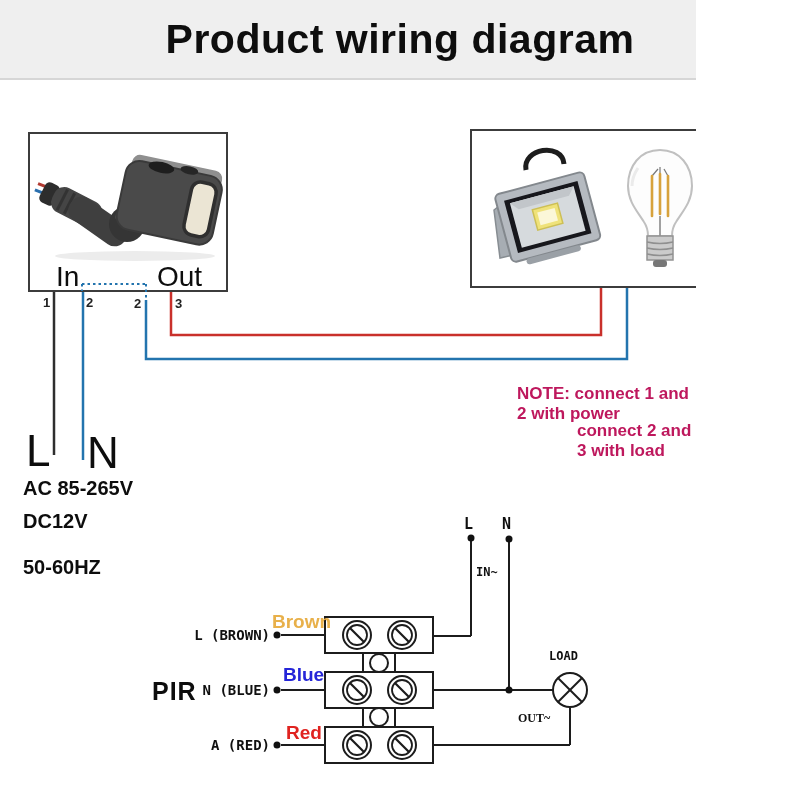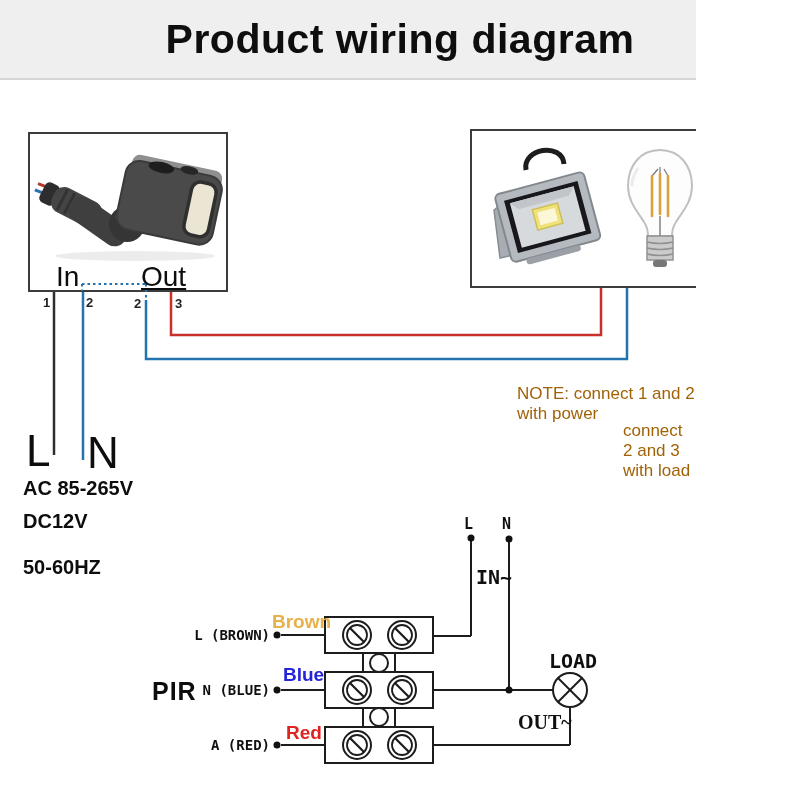--- a/index.html
+++ b/index.html
@@ -14,32 +14,32 @@
     background:var(--band-bg,#efefef);
     border-bottom:2px solid var(--band-border,#d6d6d6);
     display:flex;align-items:center;justify-content:center;
   }
   #header .title{font-size:41px;font-weight:700;color:#0e0e0e;letter-spacing:.5px;}
   
   .comp-box{background:#fff;border:2.5px solid #3c3c3c;box-sizing:border-box;}
   
   .inout{font-size:28px;color:#0d0d0d;}
   .termnum{font-size:13px;font-weight:700;color:#222;}
-  .note-line{font-size:17px;color:#a16207;}
+  .note-line{font-size:17px;color:#be185d;font-weight:bold;}
   .big-letter{font-size:44px;font-weight:400;color:#0d0d0d;}
   .spec{font-size:20px;font-weight:700;color:#0d0d0d;}
   
   .cadfont{font-family:"DejaVu Sans Mono",monospace;font-weight:700;color:#101010;}
   .pir{font-size:25px;font-weight:700;color:#0d0d0d;letter-spacing:1px;}
   .rowterm{font-size:14px;line-height:16px;text-align:right;width:130px;}
   .wirename{font-size:19px;font-weight:700;}
   .wirename.brown{color:var(--brown-label,#e8b04a);}
   .wirename.blue{color:var(--blue-label,#2525d8);}
   .wirename.red{color:var(--red-label,#e02320);}
-  .small-cad{font-size:20px;}
+  .small-cad{font-size:12px;}
   svg{display:block;}
   #wire-overlay{left:0;top:0;pointer-events:none;}
 </style>
 </head>
 <body>
 
 <div id="stage">
 
   <div id="header" class="abs">
     <div class="title">Product wiring diagram</div>
@@ -177,29 +177,29 @@
       <circle cx="277" cy="635" r="3.5"></circle>
       <circle cx="277" cy="690" r="3.5"></circle>
       <circle cx="277" cy="745" r="3.5"></circle>
       <circle cx="471" cy="538" r="3.5"></circle>
       <circle cx="509" cy="539" r="3.5"></circle>
       <circle cx="509" cy="690" r="3.5"></circle>
     </g>
   </svg>
 
   <div class="abs inout" style="left:56px;top:261px;">In</div>
-  <div class="abs inout" style="left:141px;top:261px;text-decoration:underline;">Out</div>
+  <div class="abs inout" style="left:157px;top:261px;">Out</div>
 
   <div class="abs termnum" style="left:43px;top:295px;">1</div>
   <div class="abs termnum" style="left:86px;top:295px;">2</div>
   <div class="abs termnum" style="left:134px;top:296px;">2</div>
   <div class="abs termnum" style="left:175px;top:296px;">3</div>
 
   <div class="abs note-line" style="left:517px;top:384px;">NOTE: connect 1 and 2 with power</div>
-  <div class="abs note-line" style="left:577px;top:421px;margin-left:46px;">connect 2 and 3 with load</div>
+  <div class="abs note-line" style="left:577px;top:421px;">connect 2 and 3 with load</div>
 
   <div class="abs big-letter" style="left:26px;top:426px;">L</div>
   <div class="abs big-letter" style="left:87px;top:428px;">N</div>
 
   <div class="abs spec" style="left:23px;top:477px;">AC 85-265V</div>
   <div class="abs spec" style="left:23px;top:510px;text-align:center;">DC12V</div>
   <div class="abs spec" style="left:23px;top:544px;margin-top:12px;">50-60HZ</div>
 
   <div class="abs pir" style="left:152px;top:677px;">PIR</div>
 

